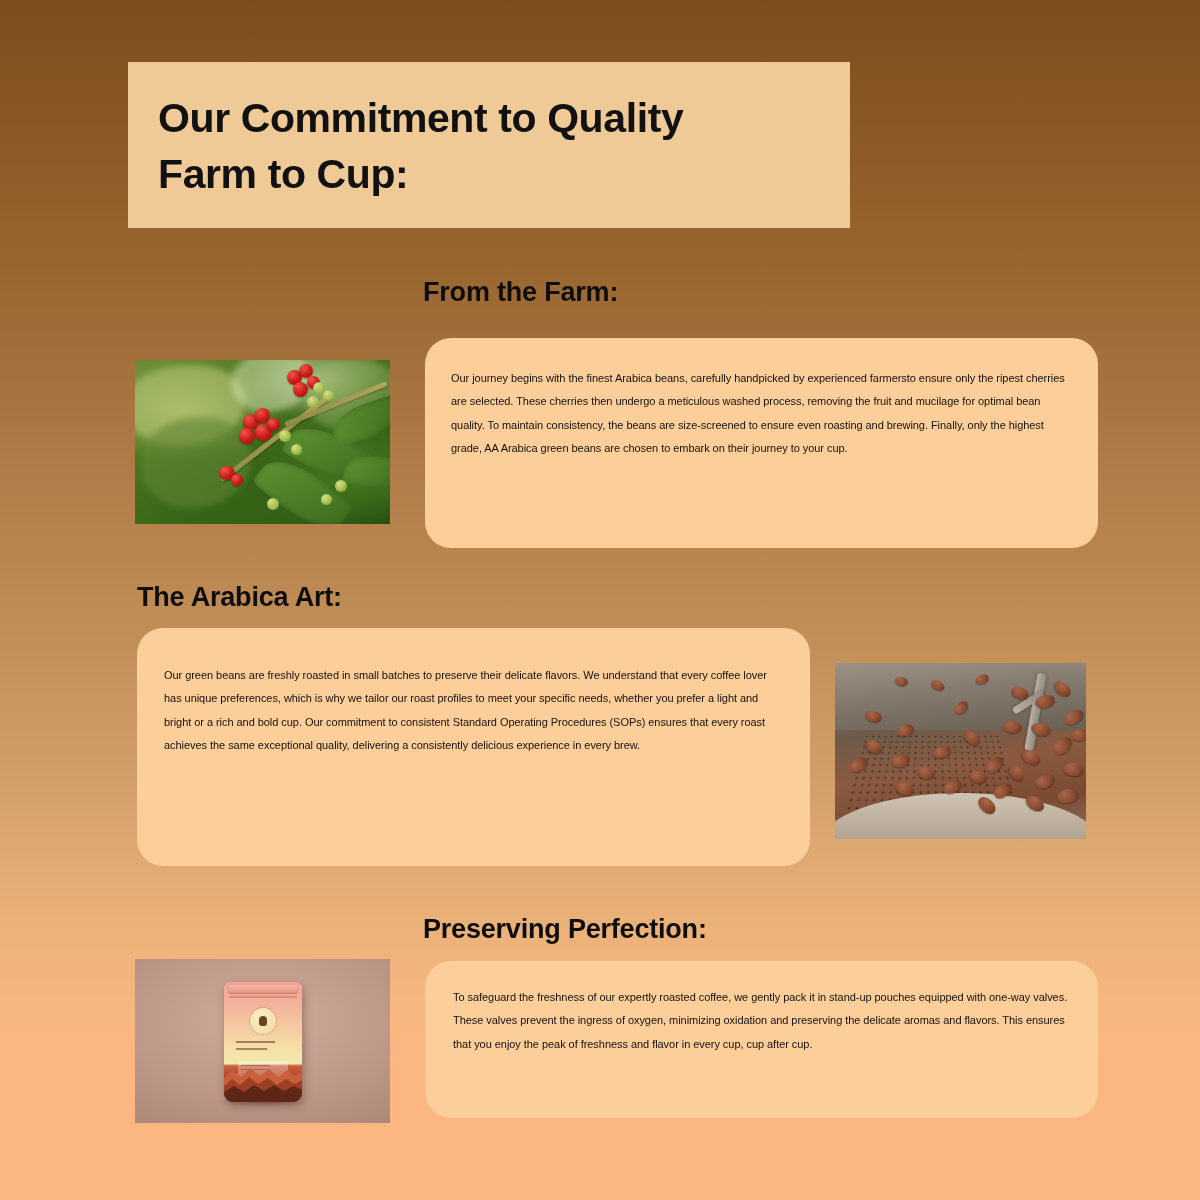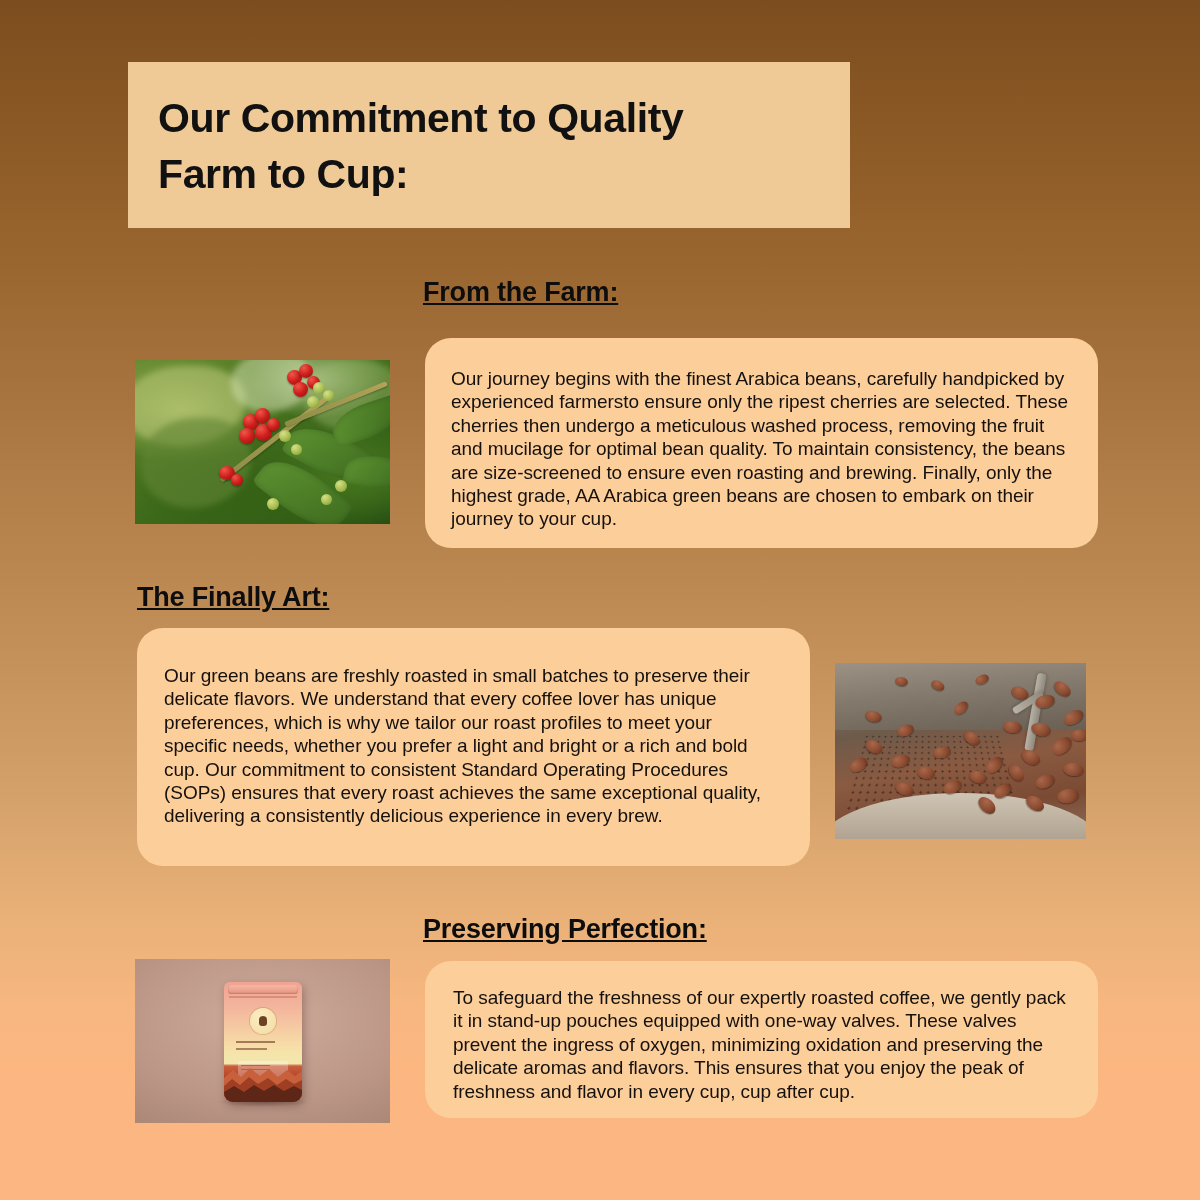--- a/index.html
+++ b/index.html
@@ -41,34 +41,33 @@
   }
 
   
   .heading {
     position:absolute;
     font-size:27px;
     font-weight:700;
     color:#0d0d0d;
     letter-spacing:-0.2px;
     white-space:nowrap;
-    text-decoration:underline;
   }
   .heading.h-farm    { left:423px; top:277px; }
   .heading.h-roast   { left:137px; top:582px; }
   .heading.h-preserve{ left:423px; top:914px;text-align:right; }
 
   
   .card {
     position:absolute;
     background:#fcce9a;
     border-radius:26px;
   }
   .card p {
-    font-size:19px;
+    font-size:11px;
     line-height:23.4px;
     color:#15110e;
     letter-spacing:-0.05px;
   }
   .card-farm {
     left:425px; top:338px;
     width:673px; height:210px;
     padding:29px 30px 0 26px;
   }
   .card-roast {
@@ -224,21 +223,21 @@
     <div class="gberry" style="left:156px;top:84px;width:11px;height:11px;"></div>
     <div class="gberry" style="left:200px;top:120px;width:12px;height:12px;"></div>
     <div class="gberry" style="left:186px;top:134px;width:11px;height:11px;"></div>
     <div class="gberry" style="left:132px;top:138px;width:12px;height:12px;"></div>
   </div>
 
   <div class="card card-farm">
     <p>Our journey begins with the finest Arabica beans, carefully handpicked by experienced farmersto ensure only the ripest cherries are selected. These cherries then undergo a meticulous washed process, removing the fruit and mucilage for optimal bean quality. To maintain consistency, the beans are size-screened to ensure even roasting and brewing. Finally, only the highest grade, AA Arabica green beans are chosen to embark on their journey to your cup.</p>
   </div>
 
-  <div class="heading h-roast">The Finally Art:</div>
+  <div class="heading h-roast">The Arabica Art:</div>
 
   <div class="card card-roast">
     <p>Our green beans are freshly roasted in small batches to preserve their delicate flavors. We understand that every coffee lover has unique preferences, which is why we tailor our roast profiles to meet your specific needs, whether you prefer a light and bright or a rich and bold cup. Our commitment to consistent Standard Operating Procedures (SOPs) ensures that every roast achieves the same exceptional quality, delivering a consistently delicious experience in every brew.</p>
   </div>
 
   <div class="photo photo-roaster">
     <div class="roast-scene"></div>
     <div class="tray-wall"></div>
     <div class="mesh"></div>
     <div class="rim"></div>

